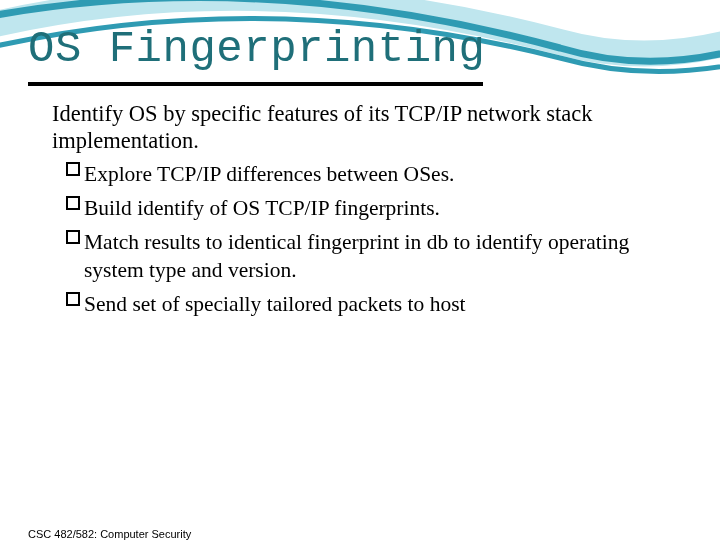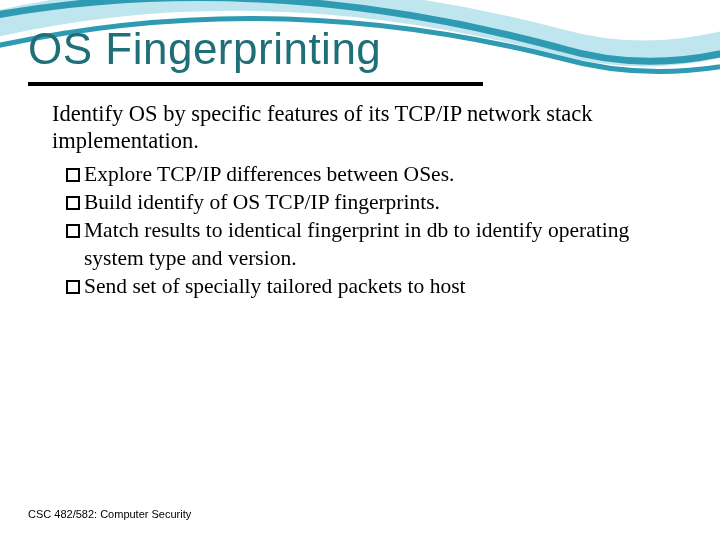--- a/index.html
+++ b/index.html
@@ -13,21 +13,21 @@
     position: absolute;
     top: 0; left: 0;
     width: 720px; height: 120px;
     pointer-events: none;
     z-index: 0;
   }
   .title {
     position: absolute;
     top: 24px;
     left: 28px;
-    font-family: Liberation Sans, sans-serif;
+    font-family: Liberation Mono, monospace;
     font-weight: 300;
     font-size: 44px;
     color: #1f6f79;
     letter-spacing: 0.5px;
     z-index: 2;
   }
   .title-rule {
     position: absolute;
     top: 82px;
     left: 28px;
@@ -41,46 +41,45 @@
     top: 100px;
     left: 52px;
     right: 52px;
     z-index: 2;
   }
   .intro {
     font-size: 22.5px;
     line-height: 1.22;
     color: #000;
     font-family: Georgia,'Times New Roman',serif;
-    margin-bottom: 6px;
   }
   .bullets {
     margin-left: 14px;
   }
   .bullet {
     display: flex;
     align-items: flex-start;
     font-size: 21.5px;
     line-height: 1.3;
     font-family: Georgia,'Times New Roman',serif;
     color: #000;
   }
   .bullet .mark {
     width: 14px; height: 14px;
     border: 2px solid #000;
     flex: 0 0 14px;
     margin-top: 7px;
     margin-right: 4px;
     background: #fff;
   }
-  .bullet .txt { flex: 1; }
+  .bullet .txt { flex: 1; margin-top: 6px; }
   .footer {
     position: absolute;
     left: 28px;
-    bottom: 20px;
+    bottom: 0;
     font-family: Arial, Helvetica, sans-serif;
     font-size: 11px;
     color: #000;
     z-index: 2;
   }
 </style>
 </head>
 <body>
 
 <svg class="swoosh" viewBox="0 0 720 120" preserveAspectRatio="none">

